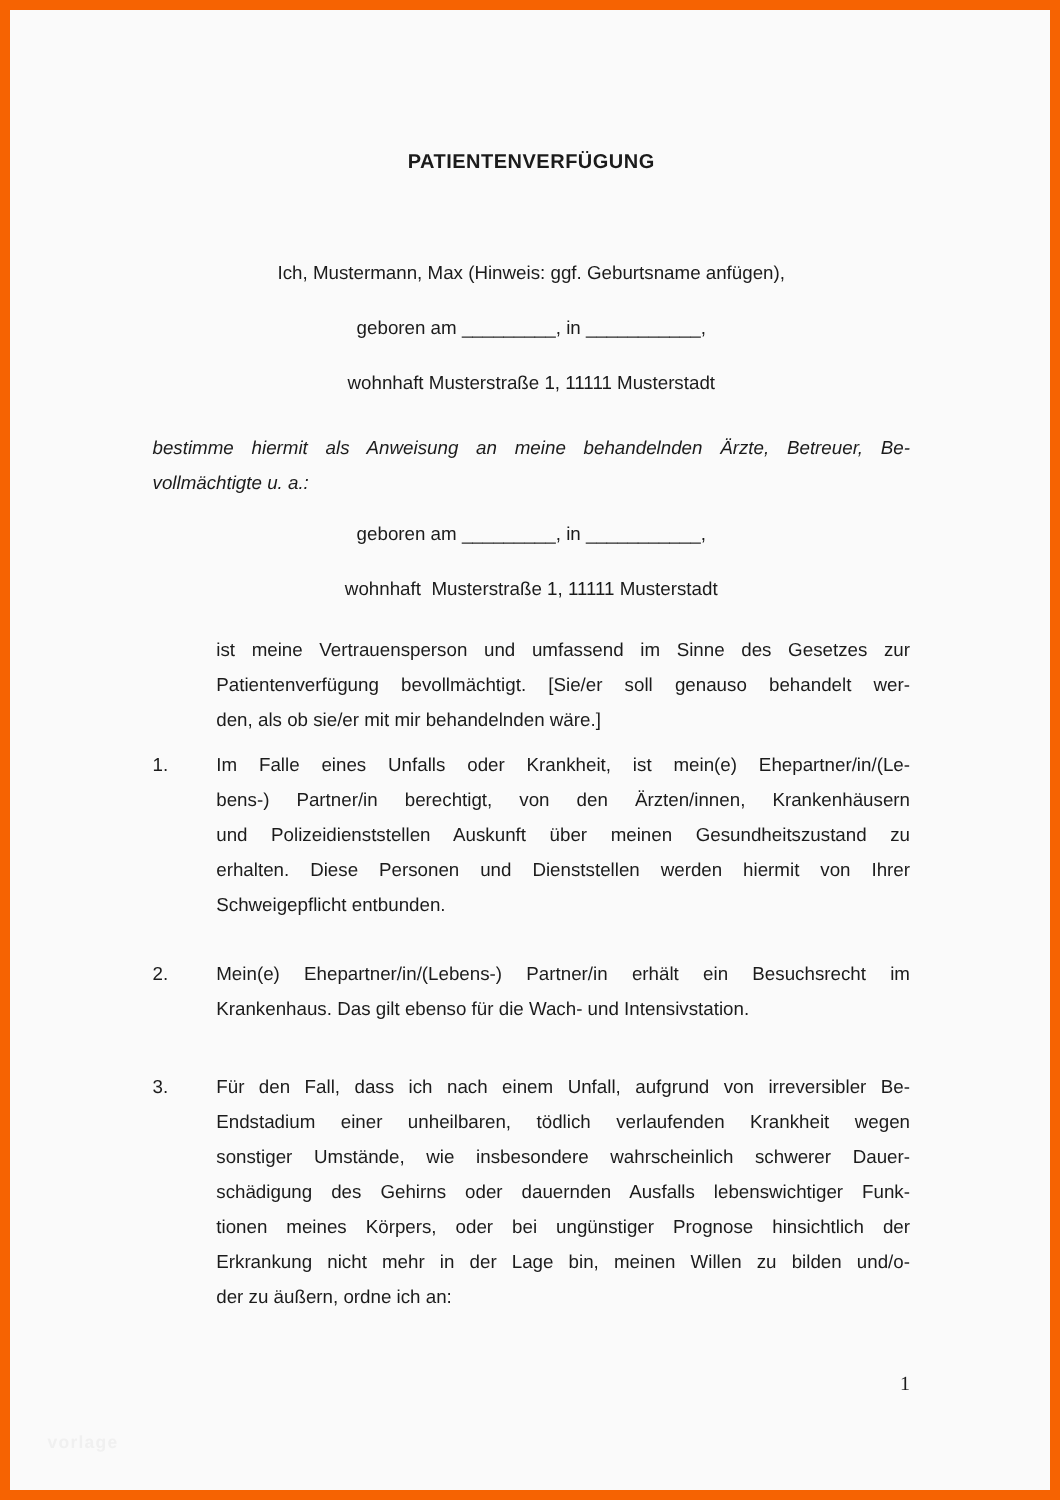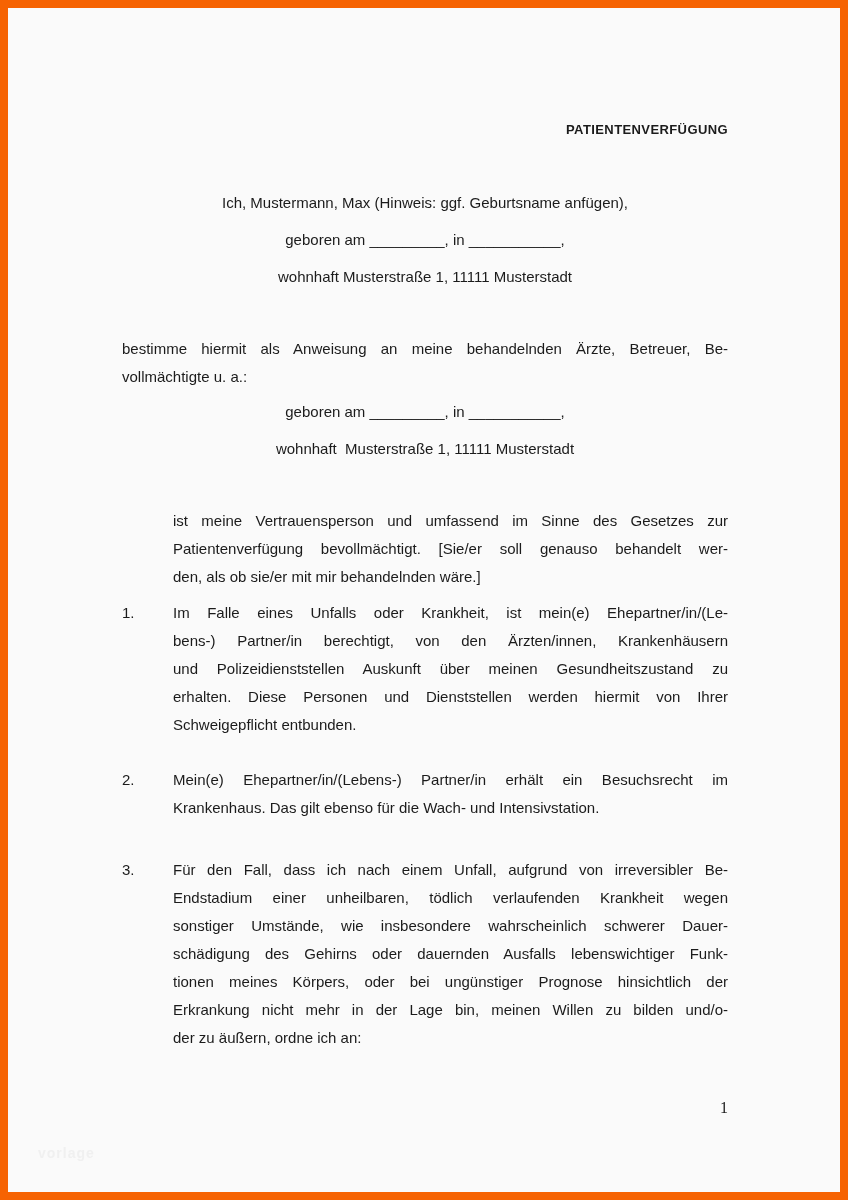--- a/index.html
+++ b/index.html
@@ -15,46 +15,47 @@
     font-size: 15px;
     color: #1b1b1b;
     overflow: hidden;
   }
 
   
   .doc-title {
     position: absolute;
     left: 114px; right: 112px; top: 108px;
     margin: 0;
-    text-align: right;
-    font-size: 13px;
+    text-align: center;
+    font-size: 16px;
     font-weight: bold;
     letter-spacing: 0.4px;
     line-height: 28px;
   }
 
   .block { position: absolute; left: 114px; right: 112px; }
 
   .line {
     line-height: 28px;
     text-align: justify;
     text-align-last: justify;
     text-justify: inter-word;
   }
   .line-last { text-align-last: left; }
 
   .centered .line {
     text-align: left;
     text-align-last: center;
     margin-bottom: 9px;
     white-space: pre;
+    margin-top: 16px;
   }
 
   .declarant-block { top: 181px; }
-  .directive-block { top: 327px; }
+  .directive-block { top: 337px; font-style: italic; }
   .partner-block   { top: 390px; }
   .trust-block     { top: 499px; left: 165px; }
 
   .item { position: absolute; left: 114px; right: 112px; }
   .item-1 { top: 591px; }
   .item-2 { top: 758px; }
   .item-3 { top: 848px; }
   .item-number { position: absolute; left: 0; top: 0; line-height: 28px; }
   .item-body { margin-left: 51px; }
 

